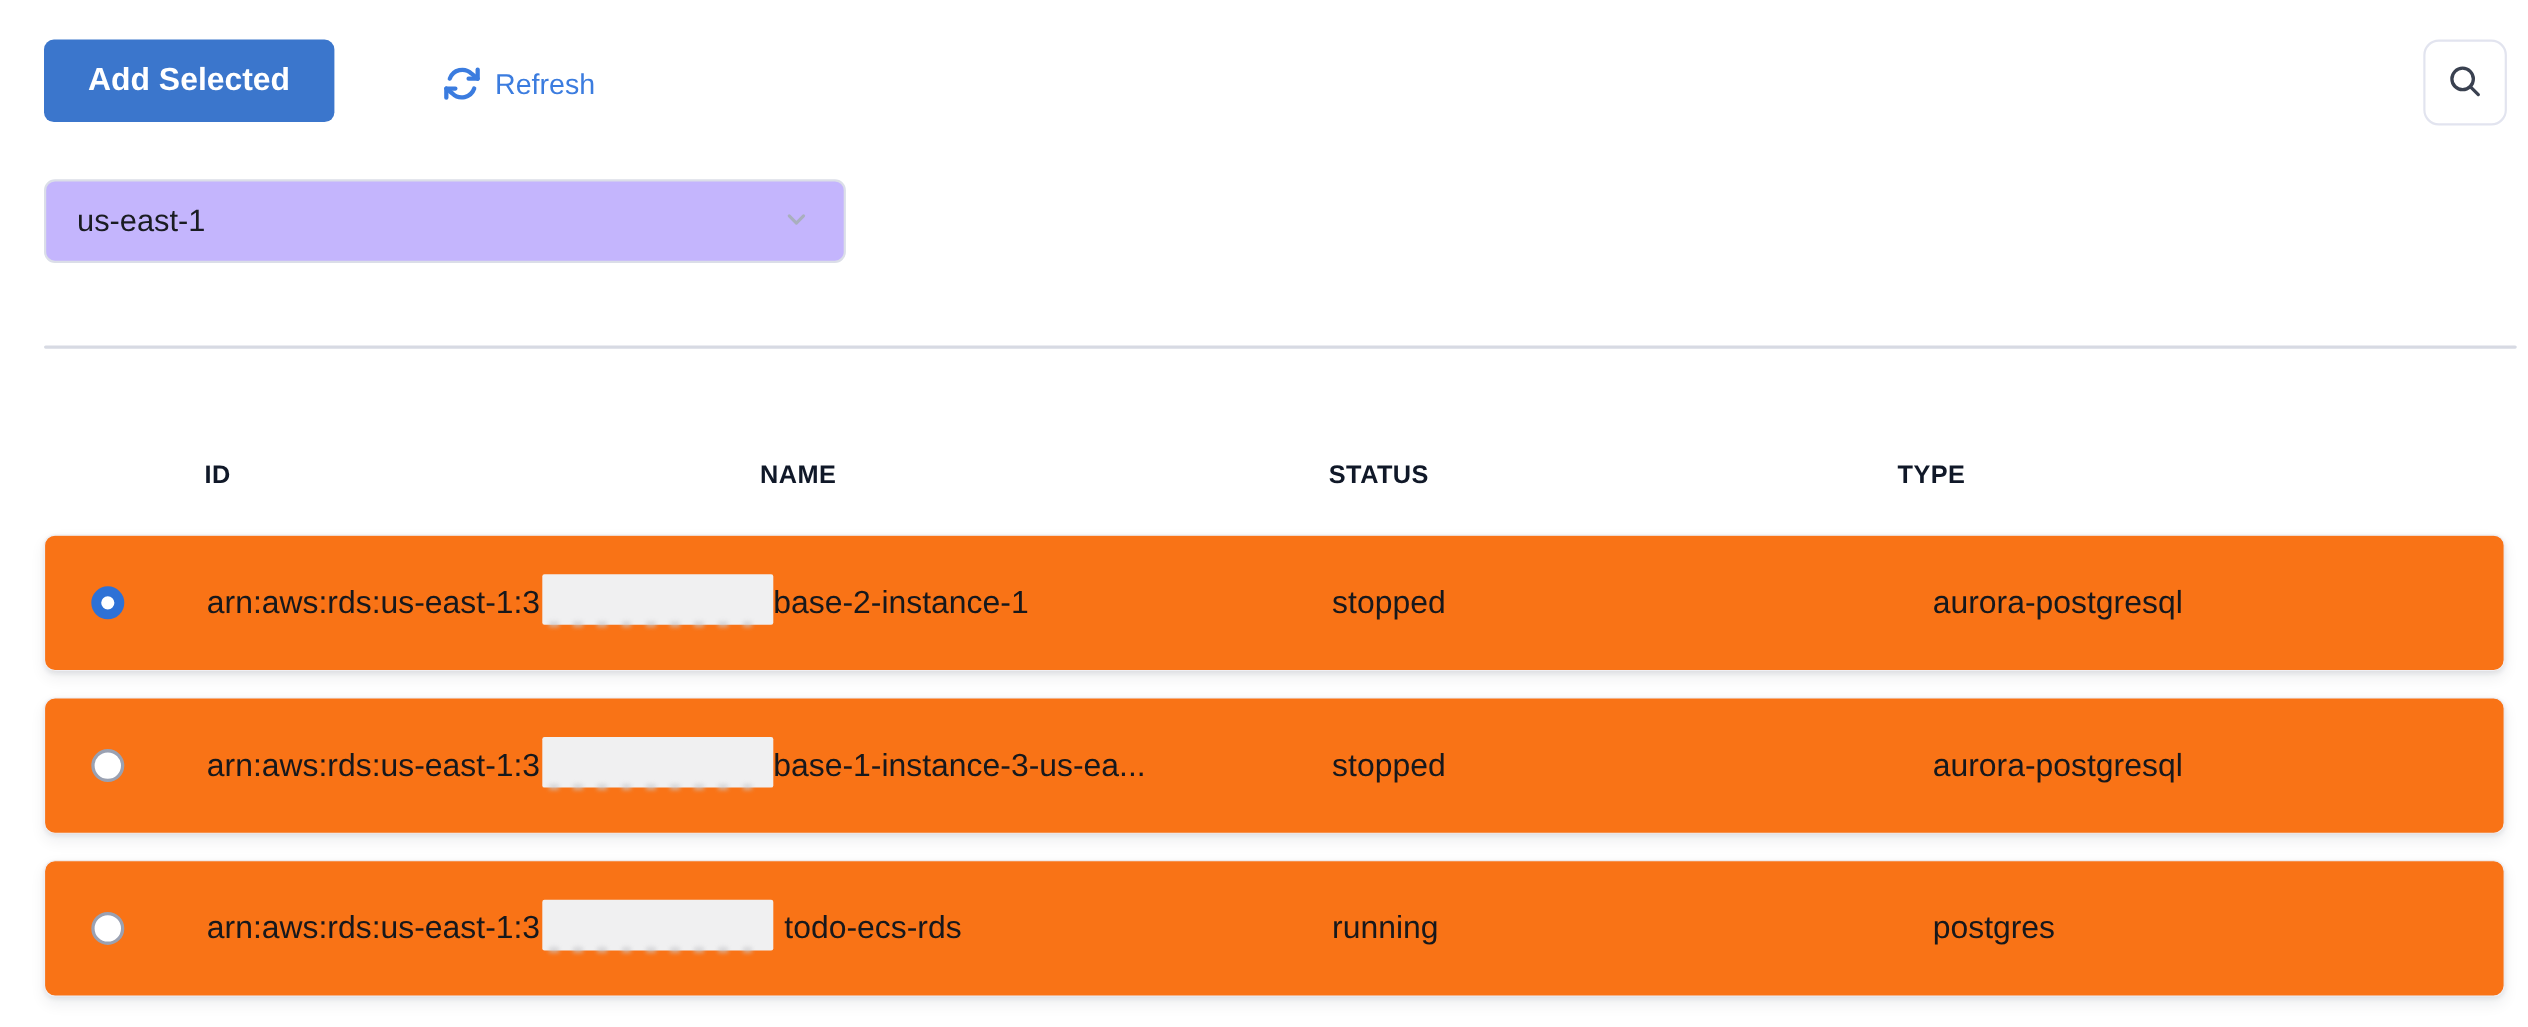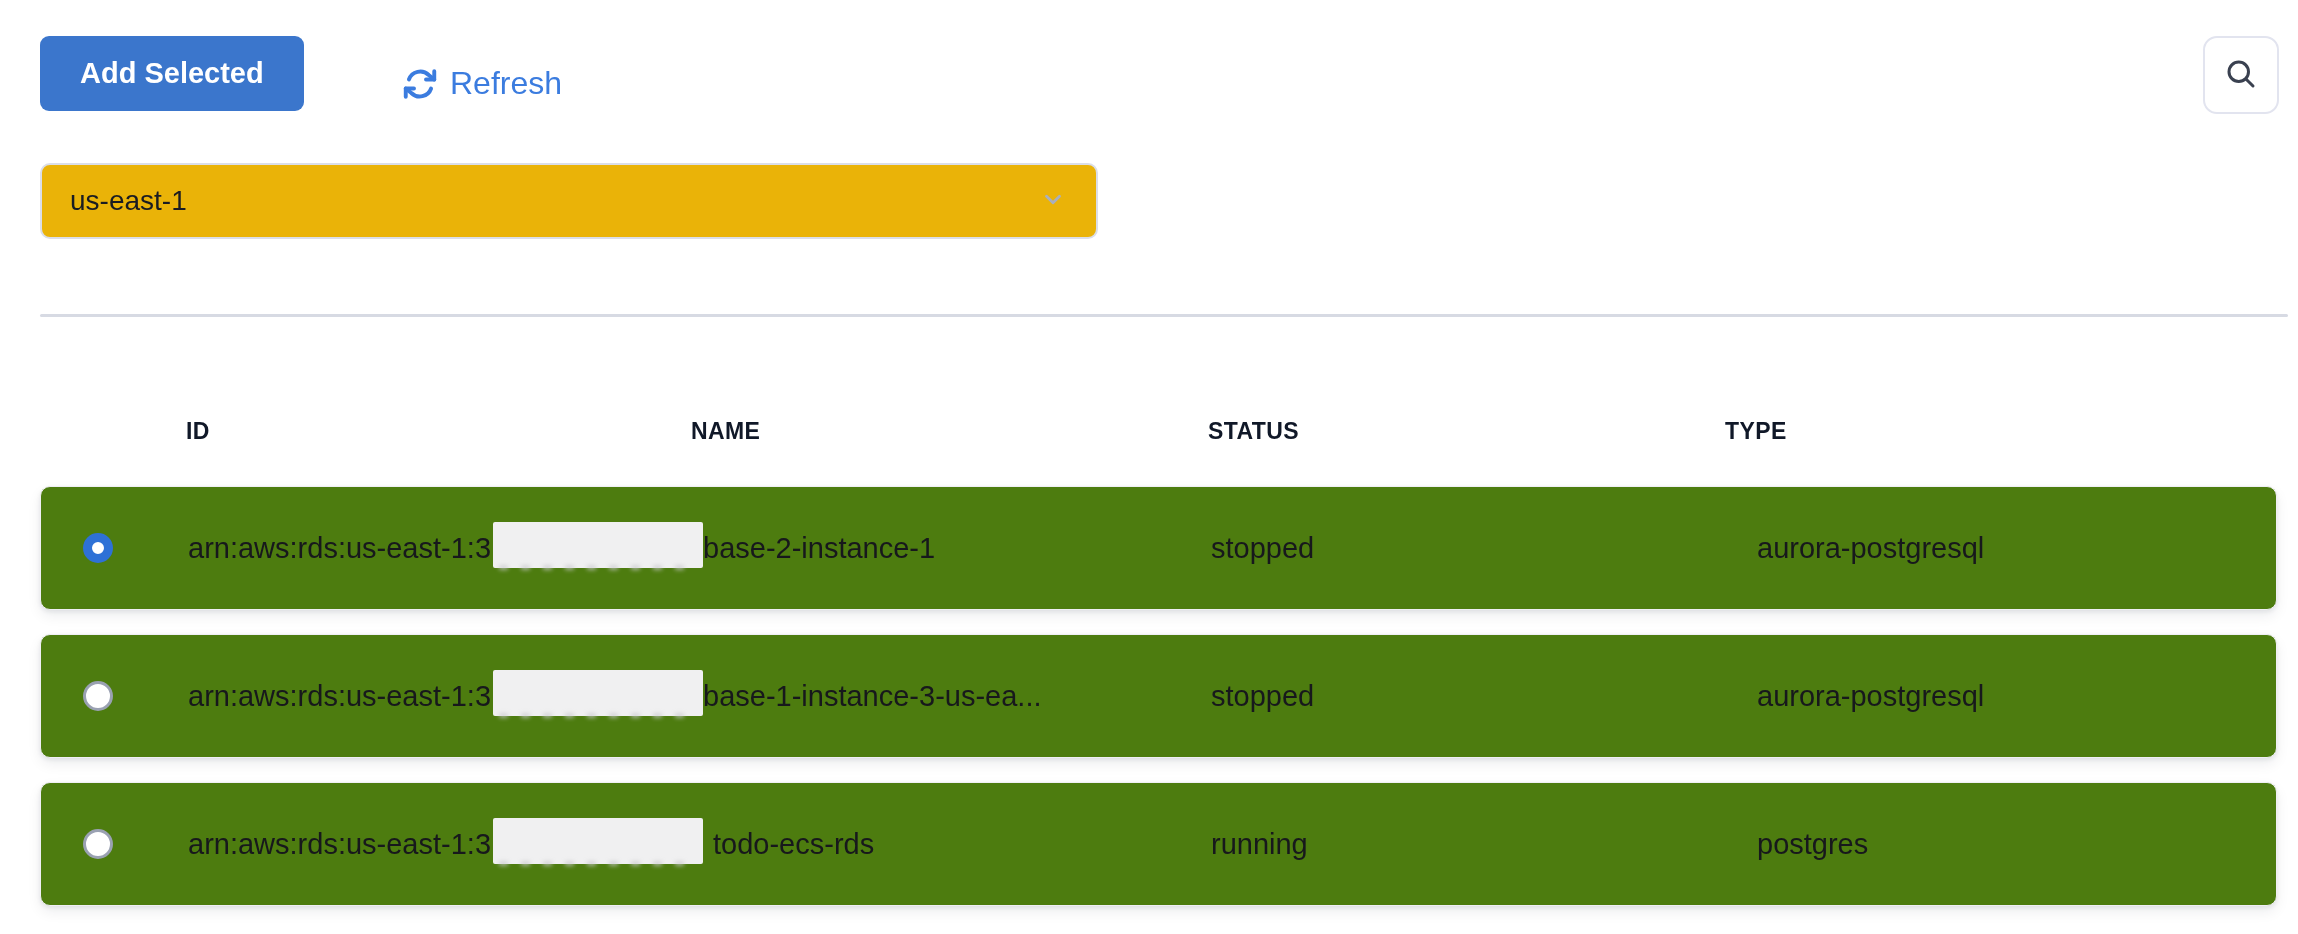--- a/index.html
+++ b/index.html
@@ -24,35 +24,35 @@
   
   .btn-primary{
     position:absolute;left:40px;top:36px;height:75px;
     padding:0 40px;border:none;border-radius:9px;
     background:var(--primary-blue);color:#fff;
     font-family:inherit;font-size:29px;font-weight:700;
     display:flex;align-items:center;cursor:pointer;
   }
   .refresh-link{
     position:absolute;left:402px;top:50px;height:52px;
-    display:flex;align-items:flex-end;gap:12px;
-    color:var(--link-blue);font-size:32px;font-weight:500;
+    display:flex;align-items:center;gap:12px;
+    color:var(--link-blue);font-size:26px;font-weight:500;
     text-decoration:none;cursor:pointer;
   }
   .refresh-link svg{display:block;}
   .search-btn{
     position:absolute;left:2203px;top:36px;width:76px;height:78px;
     background:#fff;border:2px solid #E2E4EF;border-radius:14px;
     display:flex;align-items:center;justify-content:center;cursor:pointer;
   }
 
   
   .region-select{
-    position:absolute;left:40px;top:163px;width:1058px;height:76px;
-    border:2px solid var(--border-gray);border-radius:10px;background:#eab308;
+    position:absolute;left:40px;top:163px;width:729px;height:76px;
+    border:2px solid var(--border-gray);border-radius:10px;background:#c4b5fd;
     display:flex;align-items:center;justify-content:space-between;
     padding:0 30px 0 28px;cursor:pointer;
   }
   .region-select .value{font-size:28px;color:#1A1C22;}
 
   
   .divider{
     position:absolute;left:40px;top:314px;width:2248px;height:3px;
     background:var(--divider-gray);border-radius:2px;
   }
@@ -64,21 +64,21 @@
     color:var(--header-text);letter-spacing:.4px;white-space:nowrap;
   }
   .th-id{left:186px;}
   .th-name{left:691px;}
   .th-status{left:1208px;}
   .th-type{left:1725px;}
 
   
   .row-card{
     position:absolute;left:40px;width:2237px;height:124px;
-    background:#4d7c0f;border:1px solid #EFEFF4;border-radius:10px;
+    background:#f97316;border:1px solid #EFEFF4;border-radius:10px;
     box-shadow:0 2px 4px rgba(20,26,48,.08),0 6px 14px rgba(20,26,48,.07);
     cursor:pointer;
   }
   .row-1{top:486px;}
   .row-2{top:634px;}
   .row-3{top:782px;}
 
   .cell{position:absolute;top:0;height:100%;display:flex;align-items:center;
         font-size:29px;color:var(--text-dark);white-space:nowrap;}
   .cell-radio{left:42px;width:60px;}

